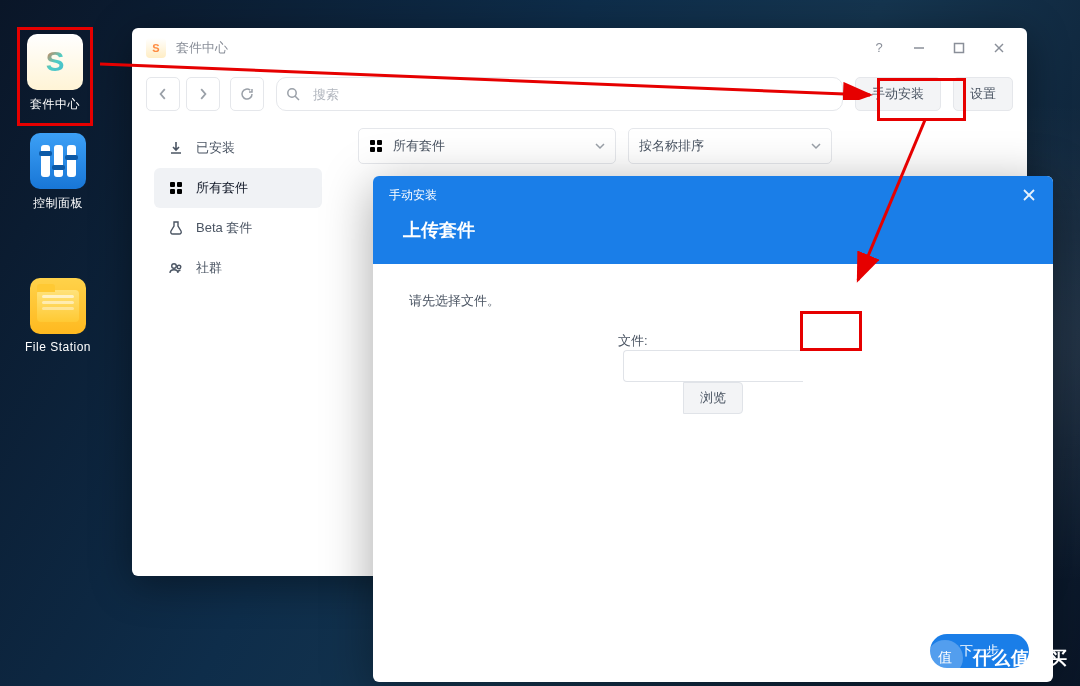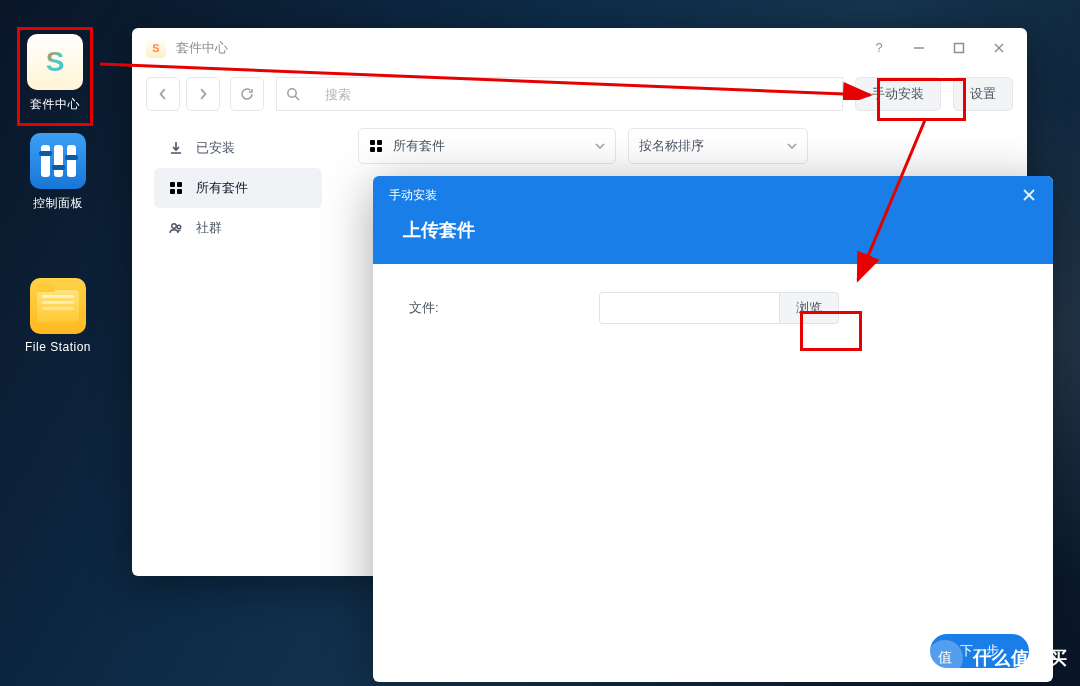--- a/index.html
+++ b/index.html
@@ -36,46 +36,46 @@
     .titlebar .app-icon span{font-size:11px;font-weight:bold;color:#ff8c42;}
     .titlebar .title { color:#8a8f99; font-size:13px; }
     .titlebar .spacer { flex:1; }
     .tb-btn { width:40px; height:28px; display:flex; align-items:center; justify-content:center; color:#8a8f99; cursor:pointer; font-size:13px;}
     .tb-btn svg { width:12px; height:12px; }
     .toolbar { height:52px; display:flex; align-items:center; padding:0 14px; gap:6px; }
     .nav-btn { width:34px; height:34px; border:1px solid #e5e7eb; border-radius:5px; background:#fff; display:flex; align-items:center; justify-content:center; color:#9aa0a8; cursor:pointer;}
     .nav-btn.refresh { margin-left:4px; }
     .search-wrap { flex:1; margin-left:6px; position:relative; }
     .search-wrap svg { position:absolute; left:10px; top:50%; transform:translateY(-50%); width:14px; height:14px; color:#9aa0a8;}
-    .search-input { width:100%; height:34px; border:1px solid #e5e7eb; border-radius:1px; padding:0 10px 0 48px; font-size:13px; outline:none; color:#a21caf;}
+    .search-input { width:100%; height:34px; border:1px solid #e5e7eb; border-radius:10px; padding:0 10px 0 36px; font-size:13px; outline:none; color:#a21caf;}
     .search-input::placeholder { color:#b0b5bd; }
     .toolbar-btn { height:34px; padding:0 16px; border:1px solid #e5e7eb; border-radius:5px; background:#f3f4f6; color:#4b5563; font-size:13px; display:flex; align-items:center; cursor:pointer; margin-left:6px;}
     .manual-install-btn { position:relative; }
     .body { flex:1; display:flex; }
     .sidebar { width:212px; padding:8px 22px; border-right:0; }
     .side-item { height:40px; display:flex; align-items:center; padding:0 14px; border-radius:6px; color:#4b5563; font-size:13px; gap:12px; cursor:pointer; }
     .side-item.active { background:#f0f2f5; color:#111827;}
     .side-item svg { width:16px; height:16px; flex:none; }
     .content { flex:1; padding:8px 14px; }
     .filters { display:flex; gap:12px; }
     .dropdown { height:36px; border:1px solid #e5e7eb; border-radius:5px; display:flex; align-items:center; padding:0 10px; font-size:13px; color:#4b5563; cursor:pointer; background:#fff;}
-    .dropdown.d1 { width:258px; } .dropdown.d2 { width:180px; }
+    .dropdown.d1 { width:258px; } .dropdown.d2 { width:204px; }
     .dropdown svg.grid { width:14px; height:14px; margin-right:10px; color:#6b7280; }
     .dropdown .spacer { flex:1; }
     .dropdown svg.caret { width:10px; height:10px; color:#9aa0a8;}
     
     .modal { position:absolute; left:373px; top:176px; width:680px; height:506px; background:#fff; border-radius:6px; box-shadow:0 10px 50px rgba(0,0,0,.35); overflow:hidden; display:flex; flex-direction:column;}
     .modal-hd { background:#1a7ee8; color:#fff; }
     .modal-hd-top { height:38px; display:flex; align-items:center; padding:0 6px 0 16px; font-size:12px; }
     .modal-close { width:36px; height:36px; display:flex; align-items:center; justify-content:center; cursor:pointer; color:#e8f2fc; font-size:16px;}
     .modal-hd-main { padding:4px 30px 22px; }
     .modal-hd-main h2 { font-size:18px; font-weight:600; }
     .modal-body { flex:1; padding:28px 36px; color:#4b5563; font-size:13px; }
     .modal-body .hint { margin-bottom:22px; }
-    .file-row { display:flex; align-items:center; gap:0; }
+    .file-row { display:flex; align-items:center; gap:0;flex-direction:column; }
     .file-row .lbl { width:190px; }
     .file-input { width:180px; height:32px; border:1px solid #e0e3e8; border-radius:4px 0 0 4px; background:#fff; outline:none; padding:0 8px; font-size:13px; border-right:none;}
     .browse-btn { height:32px; padding:0 16px; border:1px solid #e0e3e8; background:#f3f4f6; cursor:pointer; font-size:13px; color:#4b5563; border-radius:0 4px 4px 0;}
     .modal-footer { padding:14px 24px; display:flex; justify-content:flex-end;}
     .next-btn { height:34px; padding:0 30px; border:none; background:#1a7ee8; color:#fff; border-radius:17px; font-size:13px; cursor:pointer;}
     
     .annot { position:absolute; border:3px solid #e60000; pointer-events:none; }
     .arrow-svg { position:absolute; pointer-events:none; }
     
     .watermark { position:absolute; right:12px; bottom:10px; color:#fff; display:flex; align-items:center; gap:10px;}
@@ -169,20 +169,26 @@
         <span>已安装</span>
       </div>
       <div class="side-item active">
         <svg viewBox="0 0 16 16">
             <rect x="2" y="2" width="5" height="5" rx="1"></rect>
             <rect x="9" y="2" width="5" height="5" rx="1"></rect>
             <rect x="2" y="9" width="5" height="5" rx="1"></rect>
             <rect x="9" y="9" width="5" height="5" rx="1"></rect>
           </svg>
         <span>所有套件</span>
+      </div>
+      <div class="side-item">
+        <svg viewBox="0 0 16 16">
+            <path d="M6 2h4v4l3 5a2 2 0 0 1-1.8 3H4.8A2 2 0 0 1 3 11l3-5V2z" fill="none" stroke="currentColor" stroke-width="1.4"></path>
+          </svg>
+        <span>Beta 套件</span>
       </div>
       <div class="side-item">
         <svg viewBox="0 0 16 16">
             <circle cx="6" cy="6" r="2.3" fill="none" stroke="currentColor" stroke-width="1.4"></circle>
             <circle cx="11" cy="7" r="1.8" fill="none" stroke="currentColor" stroke-width="1.4"></circle>
             <path d="M2 13c0-2 2-3.2 4-3.2s4 1.2 4 3.2M9.5 12.5c.3-1.4 1.5-2.3 3-2.3" fill="none" stroke="currentColor" stroke-width="1.4"></path>
           </svg>
         <span>社群</span>
       </div>
     </div>
@@ -223,20 +229,21 @@
             <line x1="1" y1="1" x2="11" y2="11" stroke="currentColor" stroke-width="1.8"></line>
             <line x1="11" y1="1" x2="1" y2="11" stroke="currentColor" stroke-width="1.8"></line>
           </svg>
       </div>
     </div>
     <div class="modal-hd-main">
       <h2>上传套件</h2>
     </div>
   </div>
   <div class="modal-body">
+    <div class="hint">请先选择文件。</div>
     <div class="file-row">
       <div class="lbl">文件:</div>
       <input class="file-input" style="">
       <button class="browse-btn">浏览</button>
     </div>
   </div>
   <div class="modal-footer">
     <button class="next-btn">下一步</button>
   </div>
 </div>

